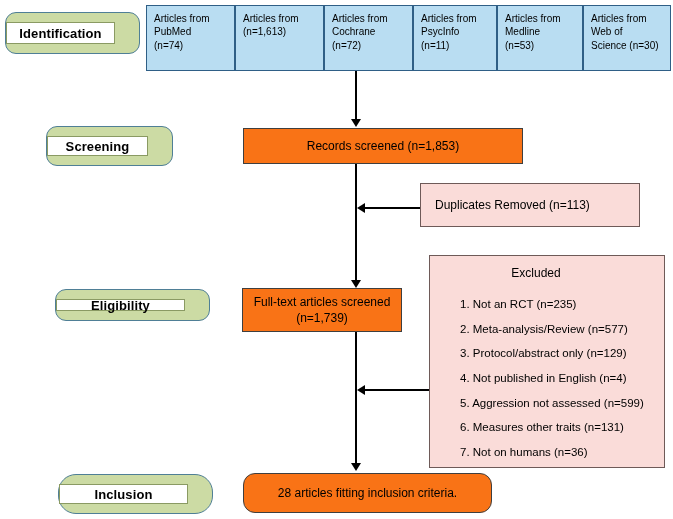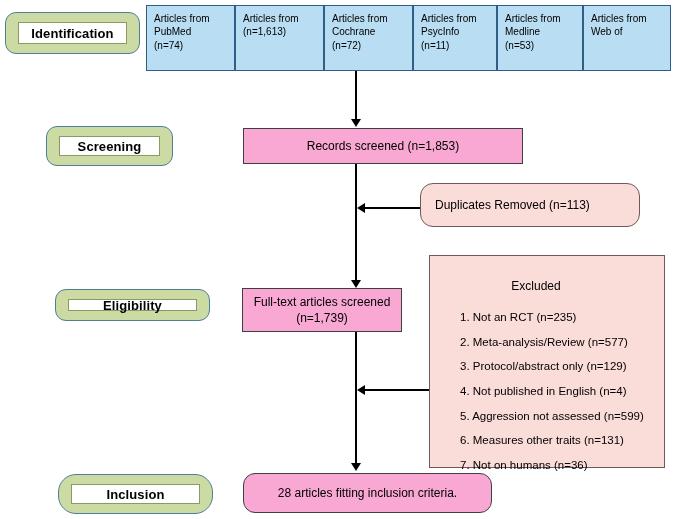--- a/index.html
+++ b/index.html
@@ -22,21 +22,21 @@
 
   
   .stage-pill {
     position: absolute;
     box-sizing: border-box;
     background: #ccdba4;
     border: 1px solid #4f7f96;
     border-radius: 11px;
     display: flex;
     align-items: center;
-    justify-content: center;
+    justify-content: flex-start;
   }
   .stage-pill .pill-inner {
     box-sizing: border-box;
     width: calc(100% - 24px);
     height: calc(100% - 18px);
     background: #ffffff;
     border: 1px solid #8a9a63;
     display: flex;
     align-items: center;
     justify-content: center;
@@ -46,21 +46,21 @@
     font-weight: bold;
     color: #000000;
     letter-spacing: 0.1px;
     white-space: nowrap;
   }
 
   
   .blue-box {
     position: absolute;
     box-sizing: border-box;
-    background: #f9a8d4;
+    background: #f97316;
     border: 1px solid #3f3f3f;
     display: flex;
     align-items: center;
     justify-content: center;
     text-align: center;
     font-size: 12px;
     color: #000000;
     line-height: 1.35;
   }
 
@@ -83,24 +83,23 @@
     box-sizing: border-box;
     background: #fadcd9;
     border: 1px solid #6e5a58;
     color: #000000;
   }
   #duplicates-box {
     display: flex;
     align-items: center;
     padding-left: 14px;
     font-size: 12px;
-    border-radius: 13px;
   }
   #excluded-box {
-    padding: 22px 10px 6px 12px;
+    padding: 9px 10px 6px 12px;
     font-size: 11.5px;
   }
   #excluded-box .excluded-title {
     text-align: center;
     font-size: 12px;
     margin: 1px 0 10px 0;
     padding-right: 24px;
   }
   #excluded-box .excluded-list {
     list-style: none;
@@ -195,20 +194,21 @@
 
   <div class="src-box" style="left:497px; top:5px; width:86px; height:66px;">
     <div>Articles from</div>
     <div>Medline</div>
     <div>(n=53)</div>
   </div>
 
   <div class="src-box" style="left:583px; top:5px; width:88px; height:66px;">
     <div>Articles from</div>
     <div>Web of</div>
+    <div>Science (n=30)</div>
   </div>
 
   <div class="connector v-line" style="left:355px; top:71px; height:50px;"></div>
   <div class="arrow-down" style="left:351px; top:119px;"></div>
 
   <div class="blue-box" id="records-screened-box" style="left:243px; top:128px; width:280px; height:36px;">
     <span>Records screened (n=1,853)</span>
   </div>
 
   <div class="connector v-line" style="left:355px; top:164px; height:118px;"></div>

